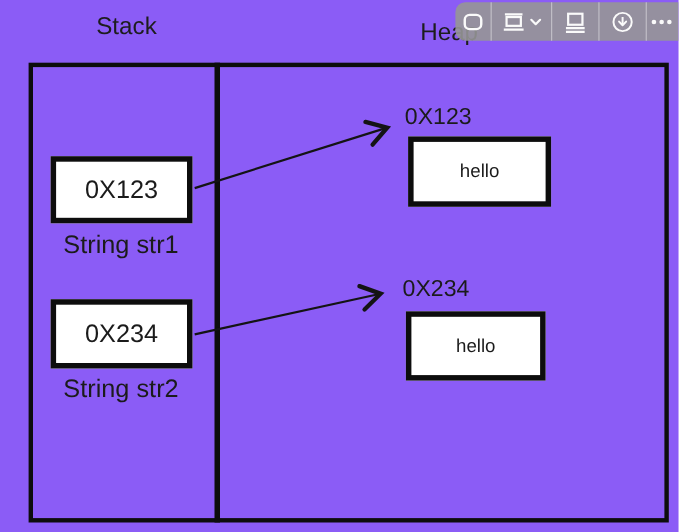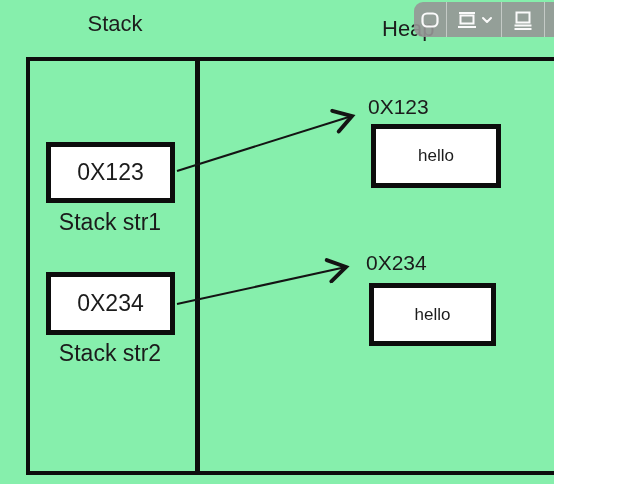--- a/index.html
+++ b/index.html
@@ -1,21 +1,21 @@
 <!DOCTYPE html>
 <html><head>
 <meta charset="utf-8">
 <style>
   html, body { margin: 0; padding: 0; background: #ffffff; }
   .screen {
     position: relative;
-    width: 554px;
+    width: 617px;
     height: 484px;
     overflow: hidden;
-    background: #86efac;
+    background: #8b5cf6;
     font-family: "Liberation Sans", sans-serif;
     color: #1b1b1b;
   }
   .abs { position: absolute; }
 
   
   .section-title {
     font-size: 22px;
     line-height: 24px;
     color: #1d1d1d;
@@ -100,26 +100,26 @@
 
   <div class="abs section-title title-stack">Stack</div>
   <div class="abs section-title title-heap">Heap</div>
 
   <div class="abs outer-frame"></div>
   <div class="abs divider"></div>
 
   <div class="abs mem-box stack-box stack-box-1">
     <span>0X123</span>
   </div>
-  <div class="abs stack-var-label var-label-1">Stack str1</div>
+  <div class="abs stack-var-label var-label-1">String str1</div>
 
   <div class="abs mem-box stack-box stack-box-2">
     <span>0X234</span>
   </div>
-  <div class="abs stack-var-label var-label-2">Stack str2</div>
+  <div class="abs stack-var-label var-label-2">String str2</div>
 
   <div class="abs heap-addr heap-addr-1">0X123</div>
   <div class="abs mem-box heap-box heap-box-1">
     <span>hello</span>
   </div>
 
   <div class="abs heap-addr heap-addr-2">0X234</div>
   <div class="abs mem-box heap-box heap-box-2">
     <span>hello</span>
   </div>

